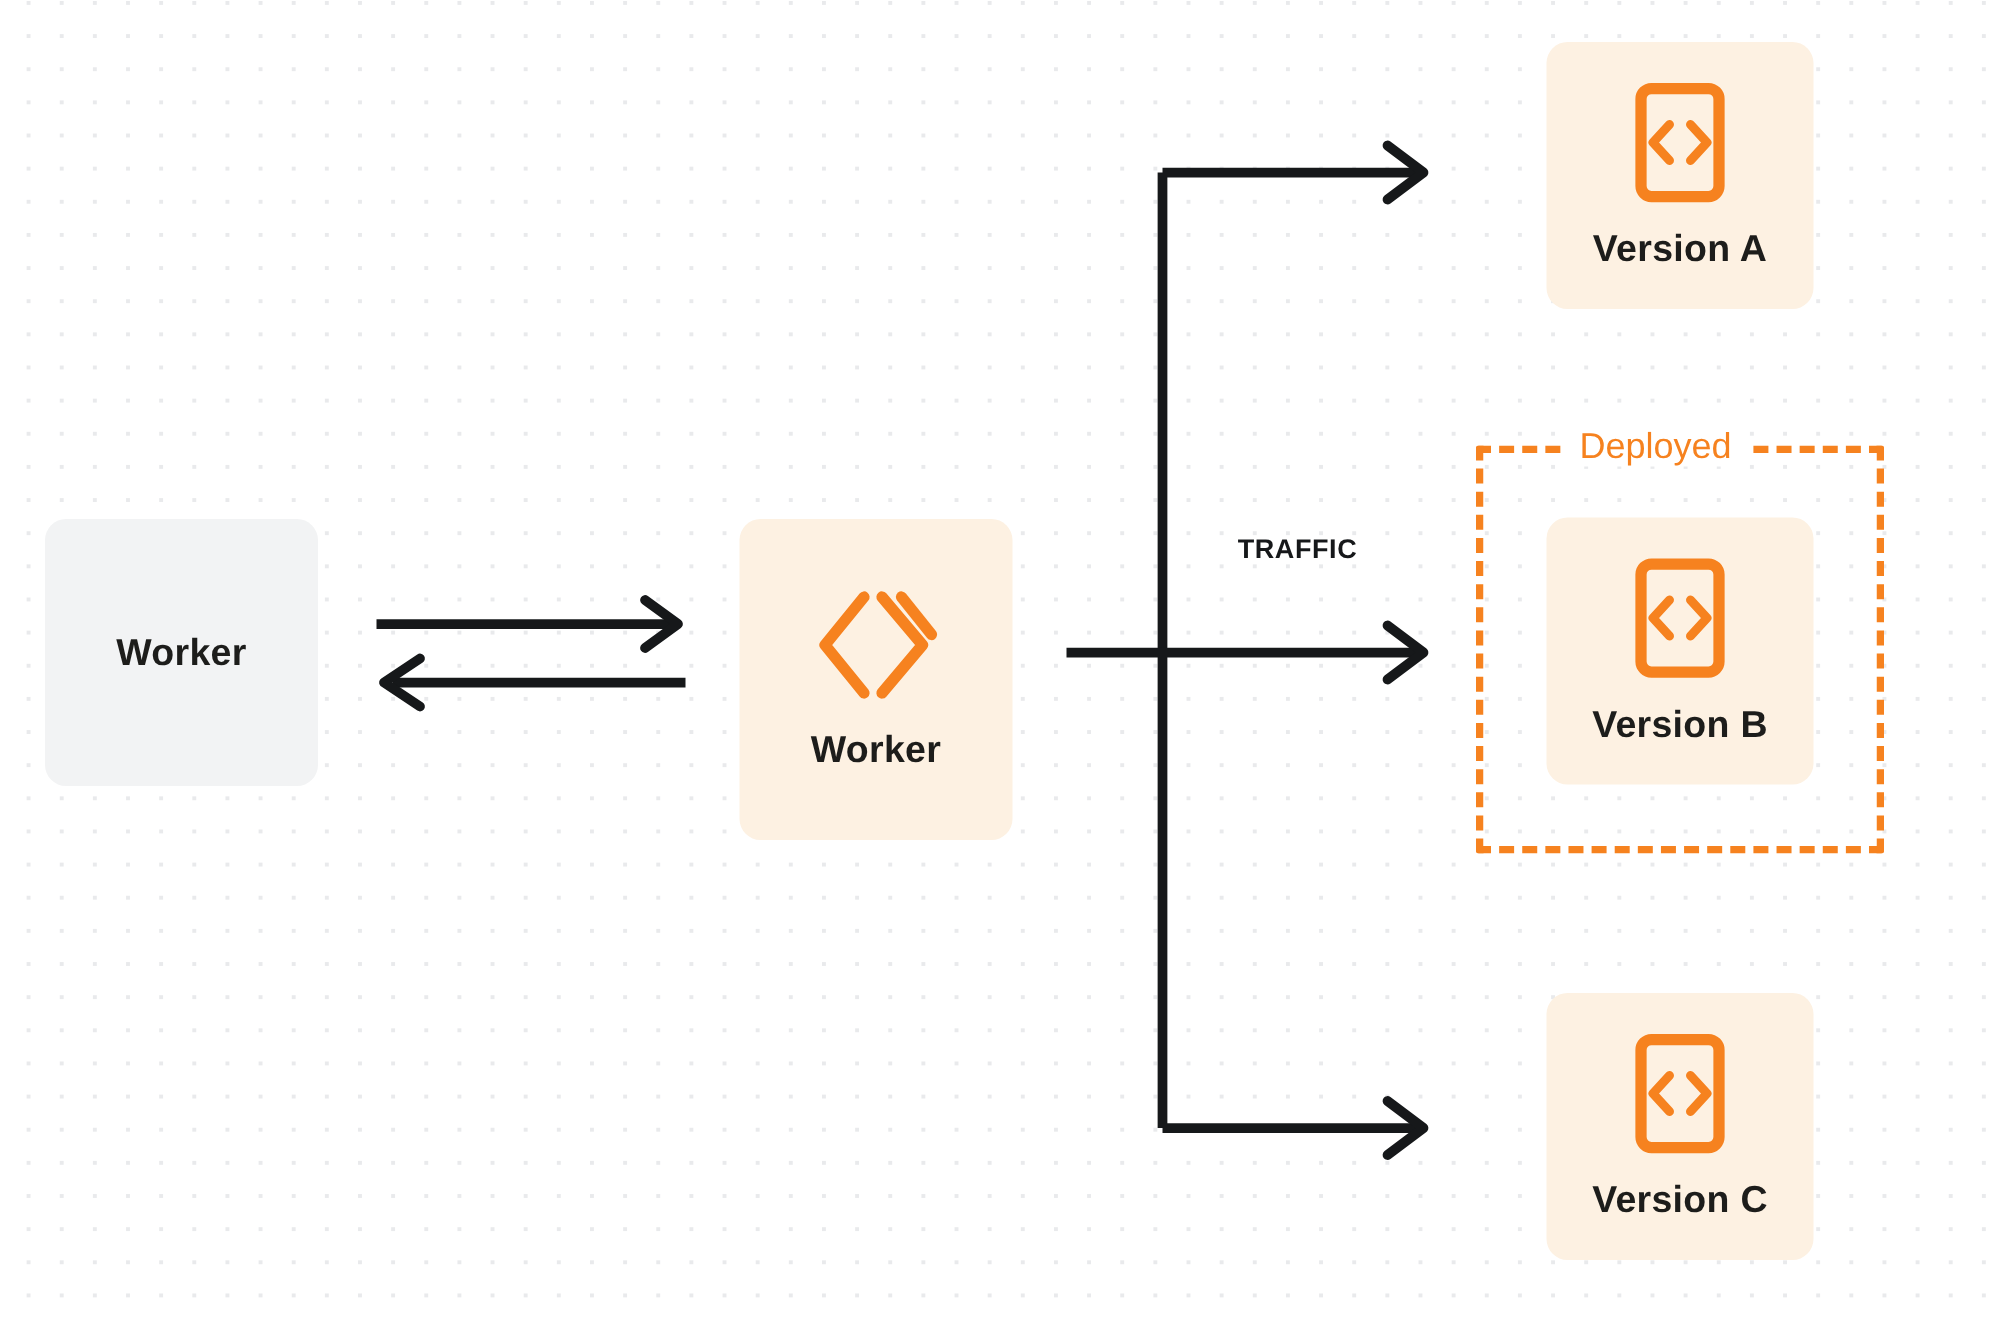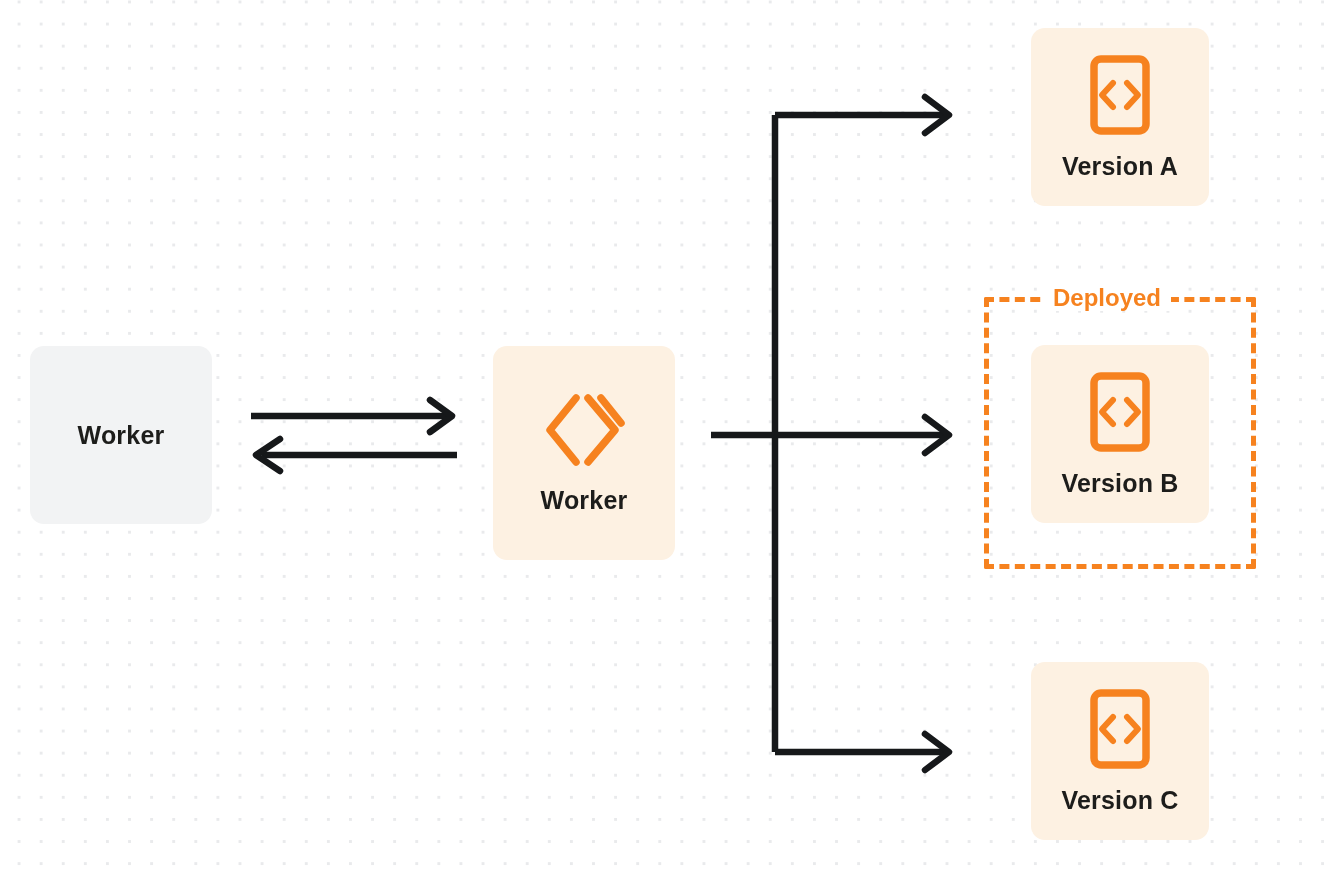--- a/index.html
+++ b/index.html
@@ -92,21 +92,21 @@
     border-radius: 2px;
   }
   #deployed-label {
     position: absolute;
     left: 1043px;
     top: 285px;
     padding: 0 10px;
     background-color: #ffffff;
     color: #f6821f;
     font-size: 24px;
-    font-weight: bold;
+    font-weight: normal;
     line-height: 26px;
     white-space: nowrap;
   }
 
   
   #traffic-label {
     position: absolute;
     left: 790px;
     top: 350px;
     width: 150px;
@@ -159,20 +159,21 @@
       </g>
 
       <g>
         <line x1="775" y1="752" x2="944" y2="752"></line>
         <polyline points="925,734 949,752 925,770" stroke-linecap="round" stroke-linejoin="round"></polyline>
       </g>
     </g>
   </svg>
 
   <div id="traffic-label">
+    <div>TRAFFIC</div>
   </div>
 
   <div id="deployed-group"></div>
   <div id="deployed-label">Deployed</div>
 
   <div id="client-node" class="node">
     <span class="node-label">Worker</span>
   </div>
 
   <div id="worker-node" class="node">

